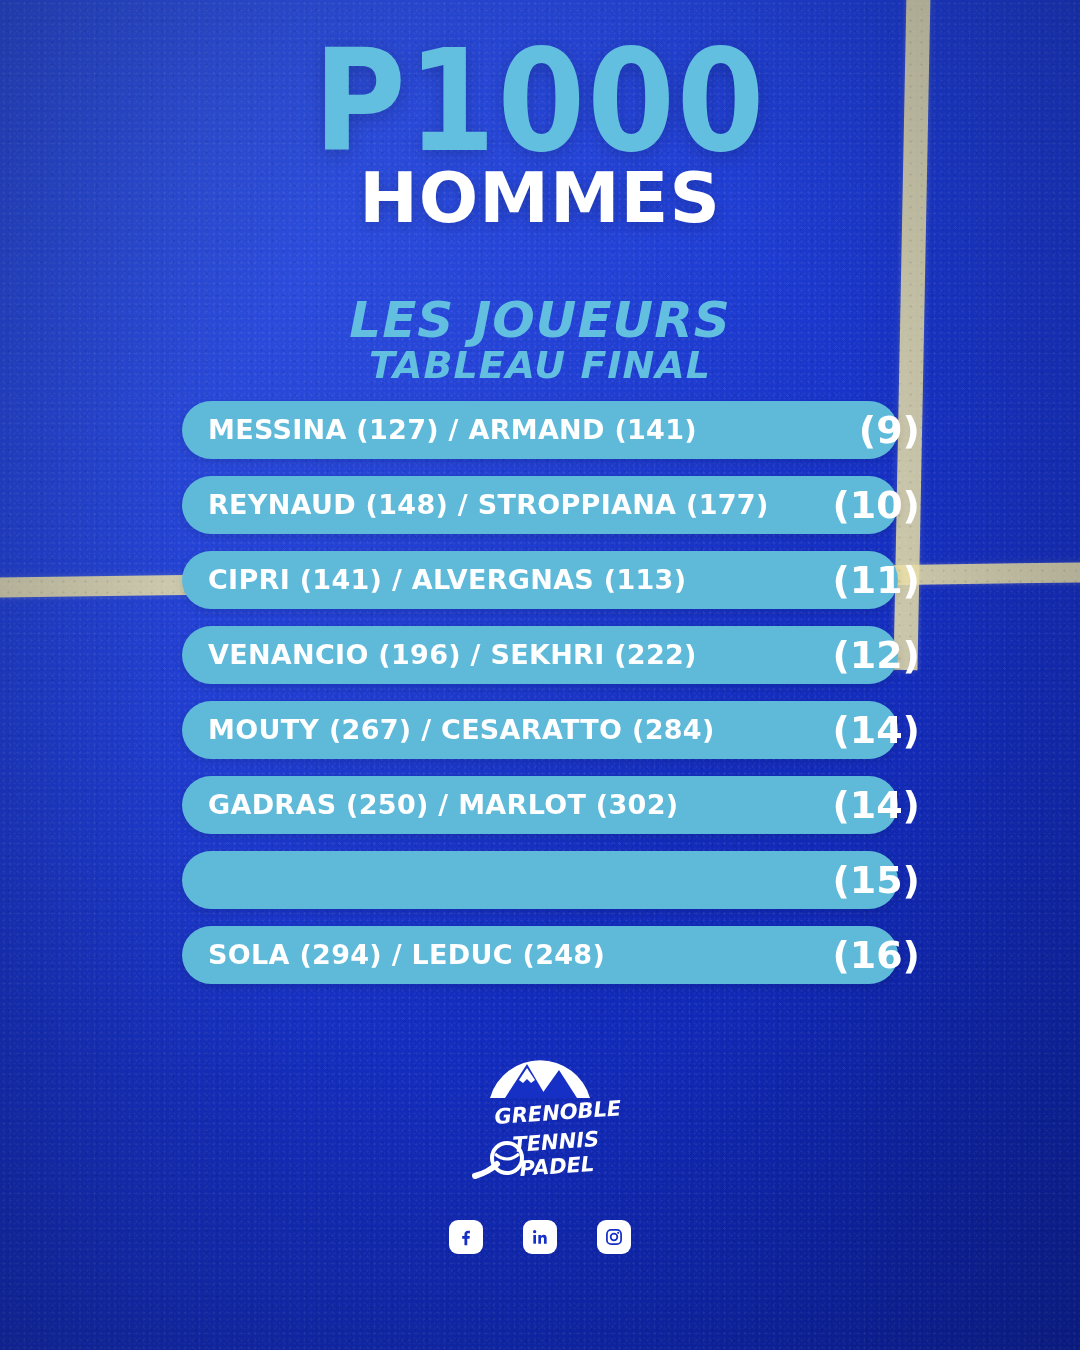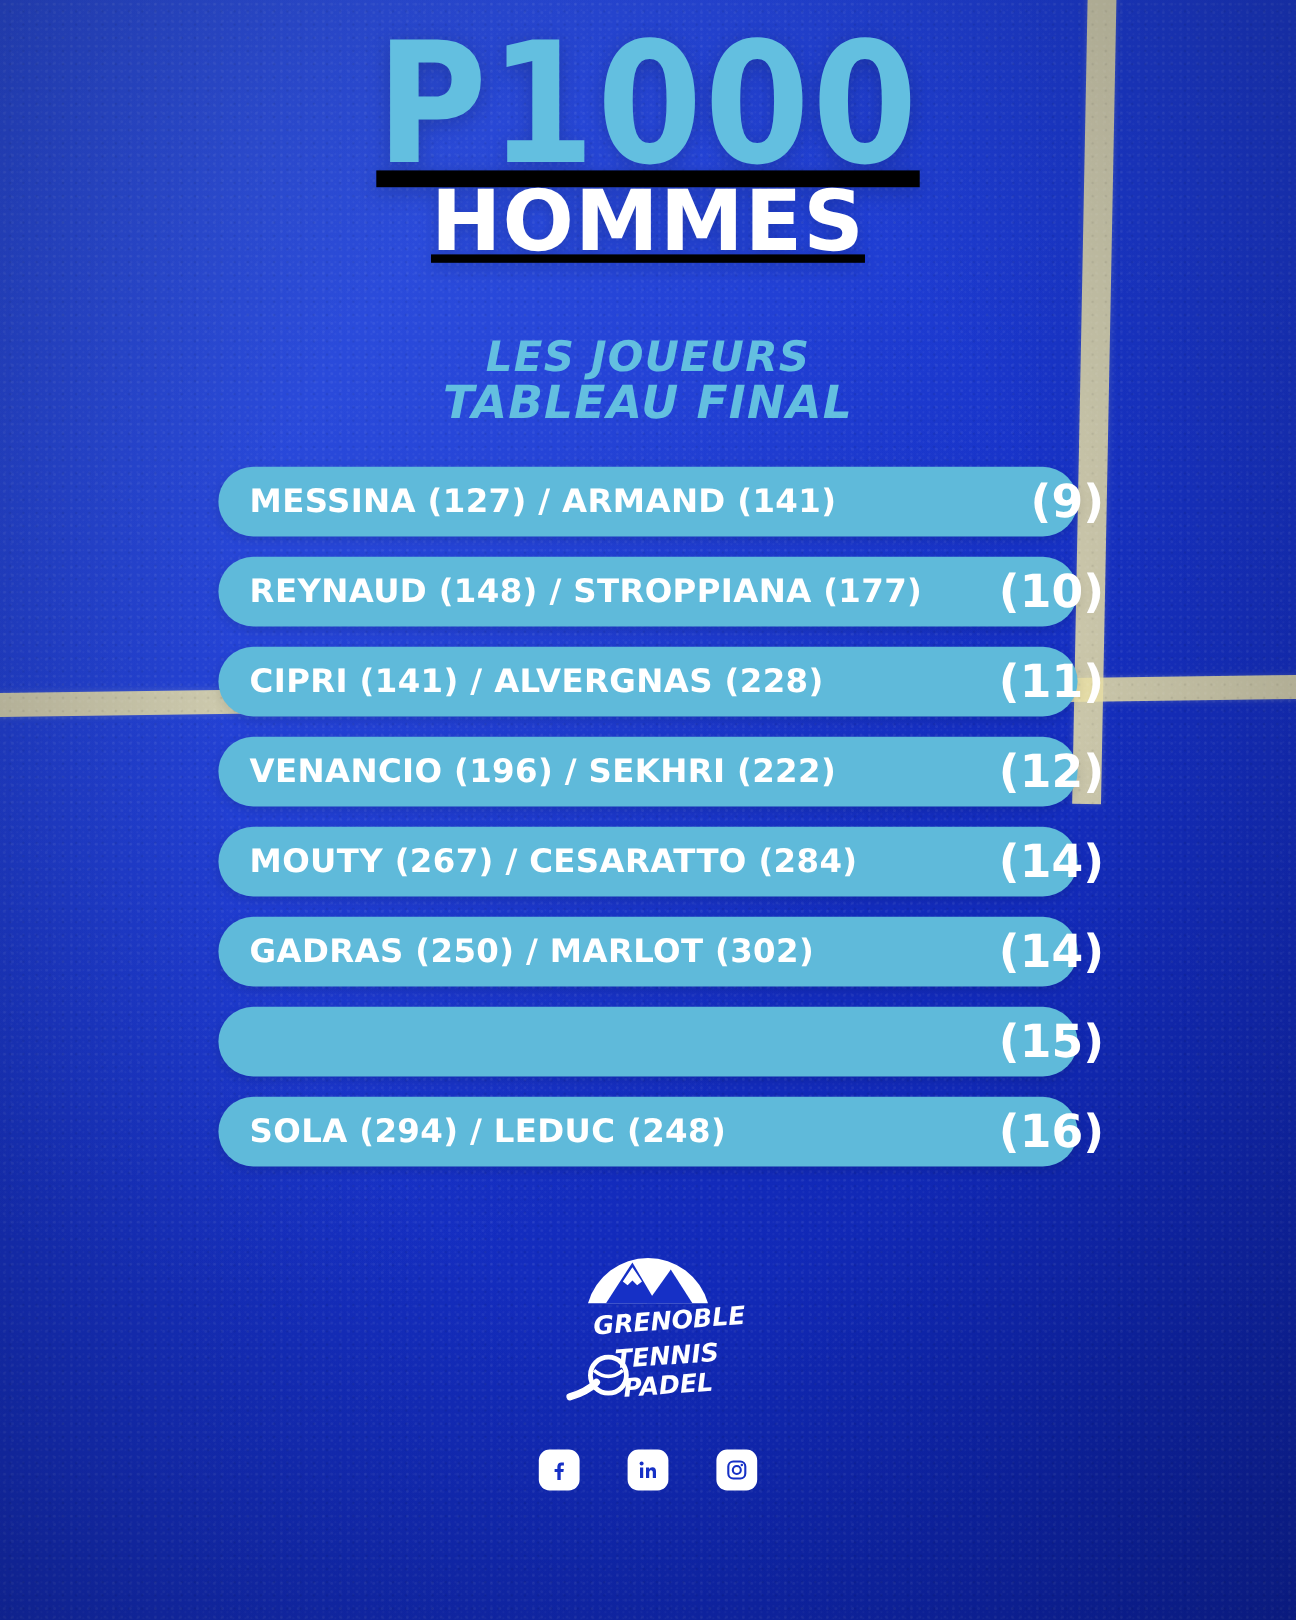--- a/index.html
+++ b/index.html
@@ -69,22 +69,21 @@
 
   .content {
     position: relative;
     z-index: 3;
     width: 1080px;
     height: 1350px;
   }
 
   .title-block {
     text-align: center;
-    padding-top: 24px;
-    text-decoration: underline;
+    padding-top: 38px;
   }
   .title-main {
     font-size: 140px;
     line-height: .92;
     letter-spacing: 2px;
     font-weight: 800;
     color: #63bfe0;
     font-family: "DejaVu Sans", sans-serif;
     text-shadow: 0 4px 18px rgba(0,0,0,.18);
     font-stretch: condensed;
@@ -102,25 +101,25 @@
 
   .section-head {
     text-align: center;
     margin-top: 62px;
     color: #63bfe0;
     font-family: "DejaVu Sans", sans-serif;
     font-weight: 800;
     font-style: italic;
     letter-spacing: 1px;
   }
-  .section-head .l1 { font-size: 35px; line-height: 1.02; }
+  .section-head .l1 { font-size: 50px; line-height: 1.02; }
   .section-head .l2 { font-size: 38px; line-height: 1.02; }
 
   .list {
-    margin: 34px auto 0 auto;
+    margin: 16px auto 0 auto;
     width: 716px;
     display: flex;
     flex-direction: column;
     gap: 17px;
   }
   .row {
     position: relative;
     height: 58px;
     border-radius: 29px;
     background: #5fbada;
@@ -201,21 +200,21 @@
     <div class="list">
       <div class="row">
         <span class="row-players">MESSINA (127) / ARMAND (141)</span>
         <span class="row-seed">(9)</span>
       </div>
       <div class="row">
         <span class="row-players">REYNAUD (148) / STROPPIANA (177)</span>
         <span class="row-seed">(10)</span>
       </div>
       <div class="row">
-        <span class="row-players">CIPRI (141) / ALVERGNAS (228)</span>
+        <span class="row-players">CIPRI (141) / ALVERGNAS (113)</span>
         <span class="row-seed">(11)</span>
       </div>
       <div class="row">
         <span class="row-players">VENANCIO (196) / SEKHRI (222)</span>
         <span class="row-seed">(12)</span>
       </div>
       <div class="row">
         <span class="row-players">MOUTY (267) / CESARATTO (284)</span>
         <span class="row-seed">(14)</span>
       </div>

